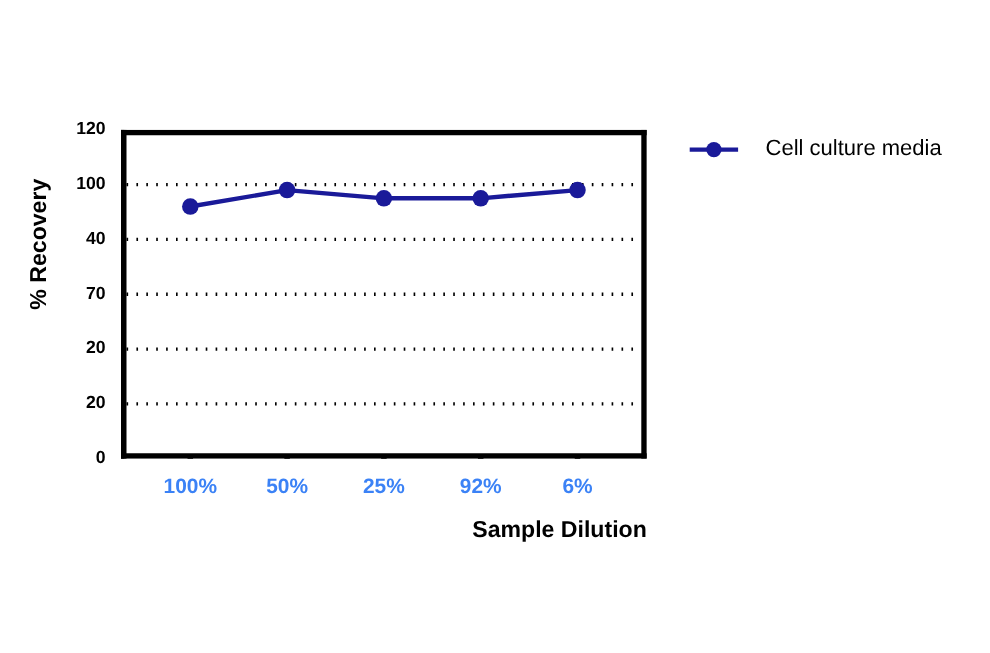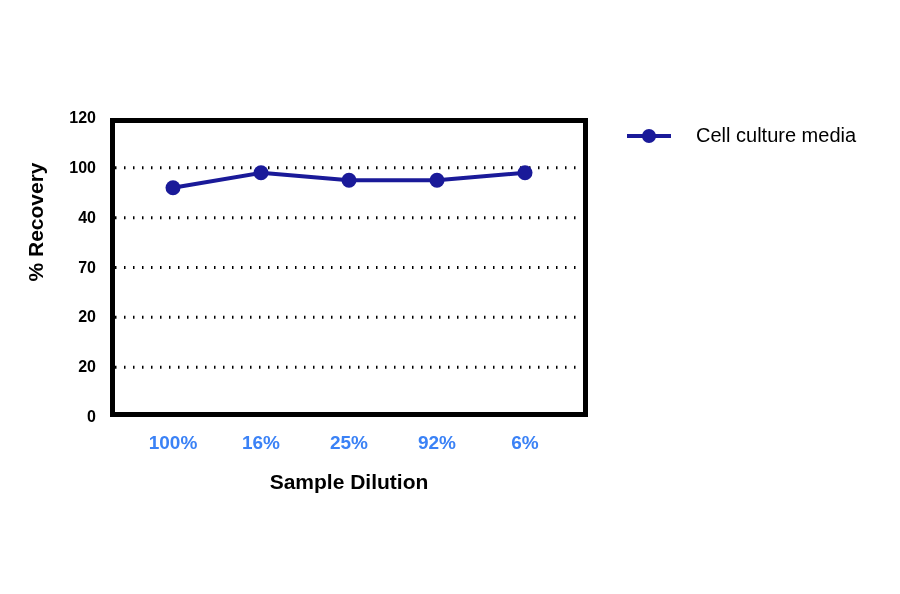--- a/index.html
+++ b/index.html
@@ -37,21 +37,21 @@
     letter-spacing: 0px;
     white-space: nowrap;
   }
 
   
   .x-axis-title {
     position: absolute;
     left: 110px;
     top: 470px;
     width: 478px;
-    text-align: center;
+    text-align: right;
     font-size: 21px;
     font-weight: bold;
     color: #000000;
     white-space: nowrap;
   }
 
   
   .plot-frame {
     position: absolute;
     left: 110px;
@@ -180,21 +180,21 @@
             <circle cx="239" cy="62.291666666666686" r="7.5" fill="#1A1A99"></circle>
             <circle cx="327" cy="62.291666666666686" r="7.5" fill="#1A1A99"></circle>
             <circle cx="415" cy="54.81666666666666" r="7.5" fill="#1A1A99"></circle>
           </g>
       </g>
     </svg>
   </div>
 
   <div class="x-ticks-wrap">
       <div class="x-tick-label" style="left: 63px;">100%</div>
-      <div class="x-tick-label" style="left: 151px;">16%</div>
+      <div class="x-tick-label" style="left: 151px;">50%</div>
       <div class="x-tick-label" style="left: 239px;">25%</div>
       <div class="x-tick-label" style="left: 327px;">92%</div>
       <div class="x-tick-label" style="left: 415px;">6%</div>
     </div>
 
   <div class="x-axis-title">Sample Dilution</div>
 
   <div class="legend">
     <div class="legend-item">
       <svg width="46" height="18" viewBox="0 0 46 18">

